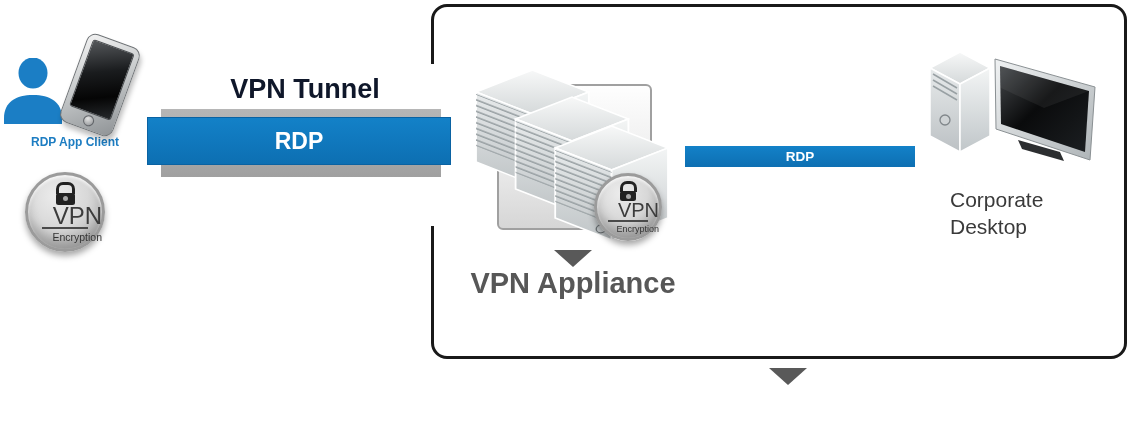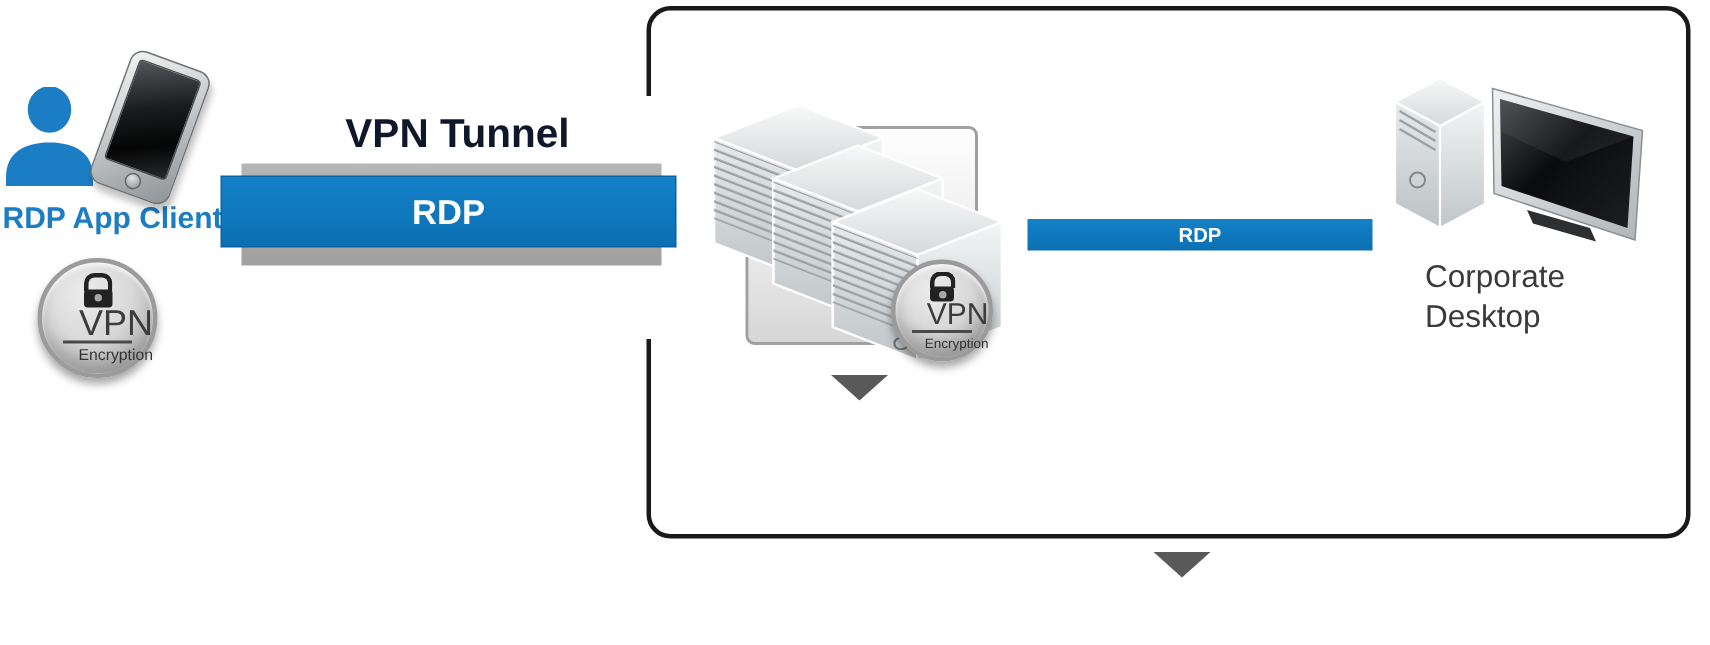--- a/index.html
+++ b/index.html
@@ -28,21 +28,21 @@
     position:absolute;left:5px;right:5px;top:5px;bottom:16px;border-radius:3px;
     background:linear-gradient(155deg,#55585b 0%,#1a1c1e 40%,#050505 72%,#26292c 100%);
     border:1px solid #4a4d50;
   }
   .phone-btn{
     position:absolute;left:50%;bottom:3px;margin-left:-4px;width:9px;height:9px;border-radius:50%;
     background:radial-gradient(circle at 35% 30%,#e4e4e4,#8a8d90);border:1px solid #63666a;
   }
   .client-label{
     left:0;top:135px;width:150px;text-align:center;white-space:nowrap;
-    font-size:20px;font-weight:bold;color:#1d7dc2;z-index:2;
+    font-size:12px;font-weight:bold;color:#1d7dc2;z-index:2;
   }
 
   
   .badge{
     border-radius:50%;text-align:right;z-index:4;
     background:radial-gradient(circle at 38% 28%,#ececec 0%,#d8d8d8 45%,#bcbcbc 72%,#9d9d9d 100%);
     border:3px solid #9b9b9b;box-sizing:border-box;
     box-shadow:0 4px 6px rgba(0,0,0,.35),inset 0 2px 3px rgba(255,255,255,.75),inset 0 -9px 10px rgba(0,0,0,.16);
   }
   .badge-lg{left:25px;top:172px;width:80px;height:80px;}
@@ -77,21 +77,21 @@
     border:2px solid #a0a0a0;border-radius:6px;z-index:2;
     background:linear-gradient(#fefefe 0%,#ececec 55%,#d6d6d6 100%);
   }
   .servers{left:476px;top:70px;z-index:3;}
   .arrow{width:0;height:0;border-left:19px solid transparent;border-right:19px solid transparent;border-top:17px solid #595959;z-index:2;}
   .arrow-appliance{left:554px;top:250px;}
   .appliance-label{left:443px;top:267px;width:260px;text-align:center;font-size:29px;font-weight:bold;color:#575757;z-index:2;}
 
   
   .desktop{left:926px;top:40px;z-index:4;}
-  .desktop-label{left:950px;top:171px;width:130px;font-size:21px;line-height:27px;color:#3a3a3a;z-index:2;}
+  .desktop-label{left:950px;top:186px;width:130px;font-size:21px;line-height:27px;color:#3a3a3a;z-index:2;}
 
   
   .arrow-network{left:769px;top:368px;}
   .network-label{left:640px;top:391px;width:300px;text-align:center;font-size:28px;font-weight:bold;color:#575757;z-index:2;}
 </style>
 </head>
 <body>
 
 <div class="stage">
 
@@ -159,20 +159,21 @@
     <div class="lock">
       <div class="lock-shackle"></div>
       <div class="lock-body"></div>
     </div>
     <div class="badge-title">VPN</div>
     <div class="badge-line"></div>
     <div class="badge-sub">Encryption</div>
   </div>
 
   <div class="abs arrow arrow-appliance"></div>
+  <div class="abs appliance-label">VPN Appliance</div>
 
   <div class="abs rdp-bar rdp-bar-2">
     <span>RDP</span>
   </div>
 
   <svg class="abs desktop" width="172" height="126" viewBox="0 0 172 126">
     <defs>
       <linearGradient id="dTop" x1="0" y1="0" x2="0" y2="1">
         <stop offset="0" stop-color="#f7f8f8"></stop>
           <stop offset="1" stop-color="#d5d9da"></stop>

